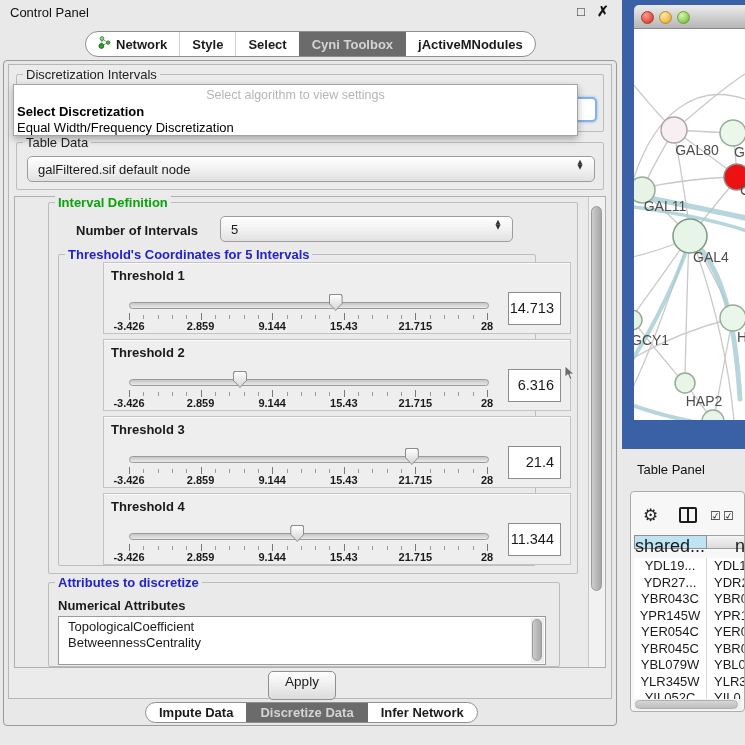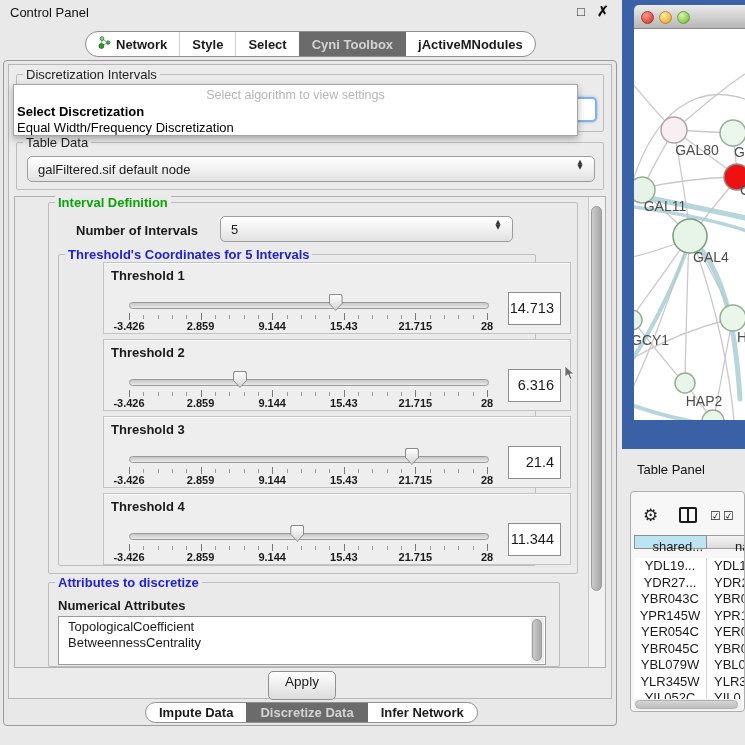--- a/index.html
+++ b/index.html
@@ -150,21 +150,21 @@
   #tp-gear { position:absolute; left:12px; top:13px; font-size:17px; color:#222;
     font-family:"DejaVu Sans", sans-serif; }
   #tp-cols { position:absolute; left:48px; top:15px; width:18px; height:16px;
     border:2px solid #1a1a1a; border-radius:2px; }
   #tp-cols:before { content:""; position:absolute; left:6px; top:0; width:2px; height:12px; background:#1a1a1a; }
   .tp-check { position:absolute; top:17px; font-size:12px; color:#222;
     font-family:"DejaVu Sans", sans-serif; }
   #tp-check1 { left:79px; }
   #tp-check2 { left:92px; }
   #thead { position:absolute; left:3px; top:43px; height:23px; width:200px; display:flex; }
-  .hc { height:14px; font-size:13px; line-height:21px; }
+  .hc { height:14px; font-size:18px; line-height:21px; }
   #hc1 { width:73px; background:#bee3f3; border:1px solid #8f8f8f;
     text-align:right; padding-right:3px; }
   #hc2 { width:84px; background:linear-gradient(#f4f4f4,#dcdcdc);
     border:1px solid #9f9f9f; border-left:none; padding-left:28px; }
   #table-rows { position:absolute; left:3px; top:66px; width:200px; height:141px;
     background:#fff; overflow:hidden; }
   .trow { display:flex; height:16.5px; }
   .tc1 { width:73px; text-align:center; font-size:13px; line-height:16.5px;
     border-right:1px solid #d8d8d8; }
   .tc2 { width:84px; padding-left:7px; font-size:13px; line-height:16.5px; }

